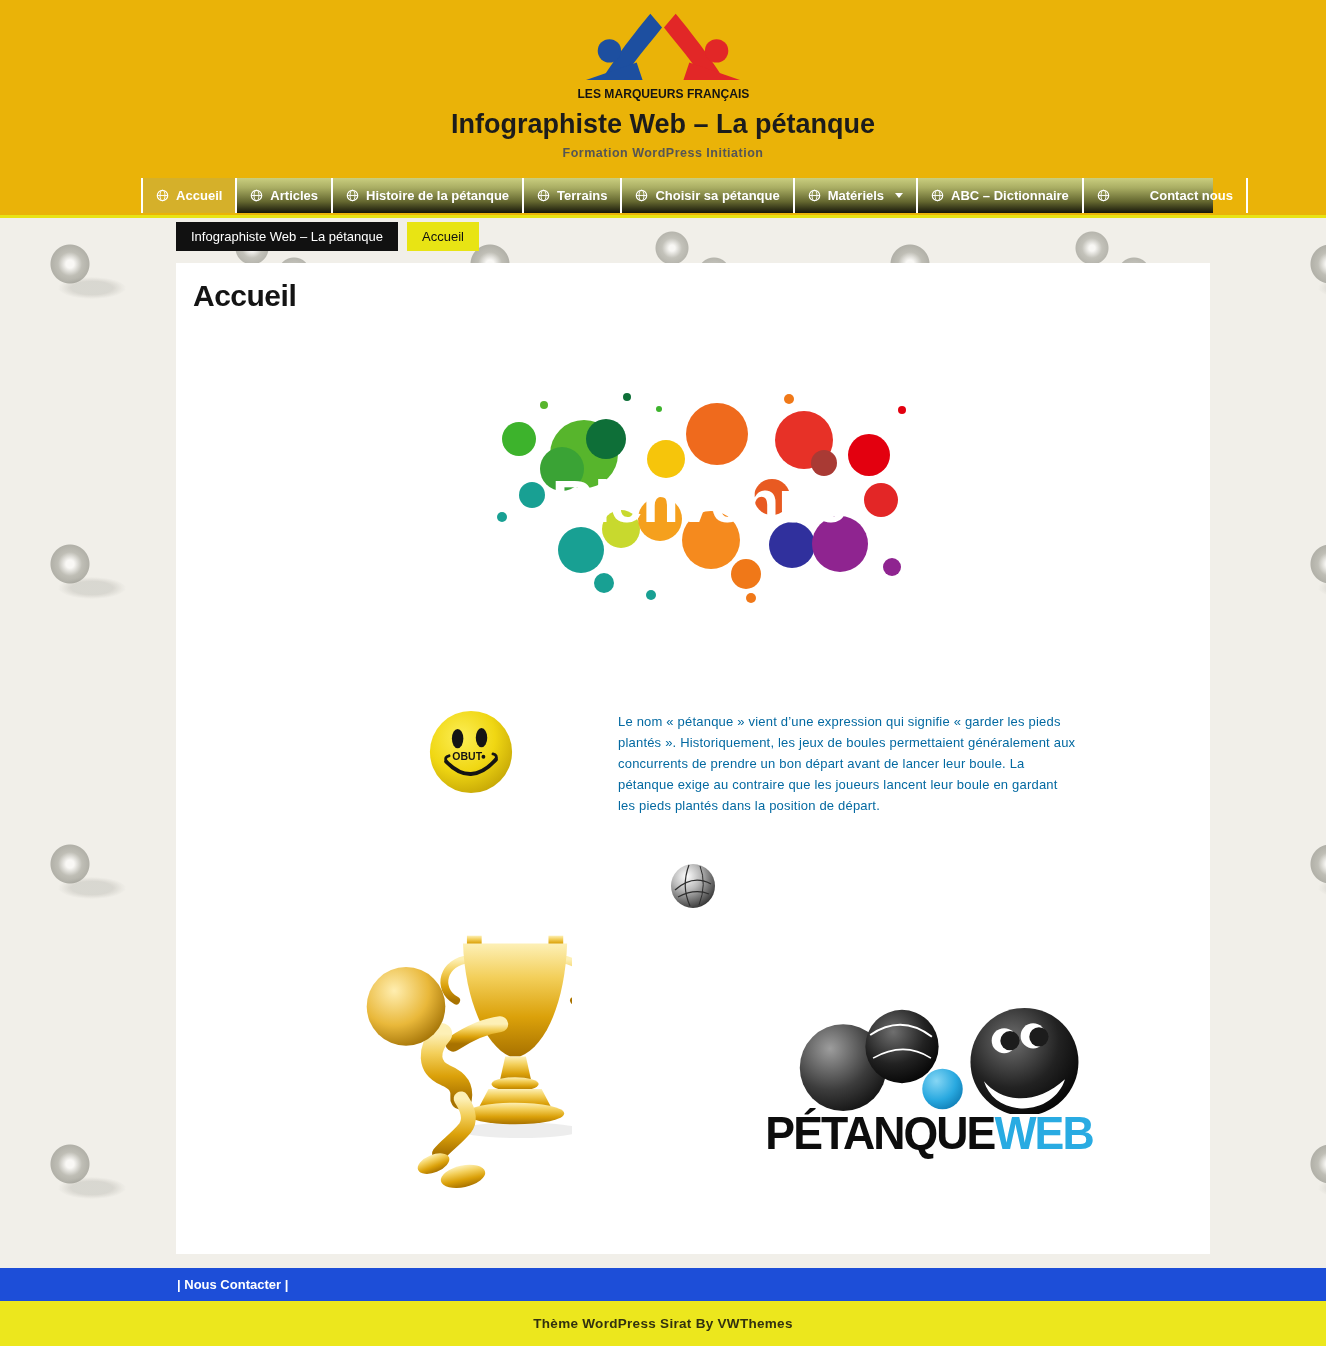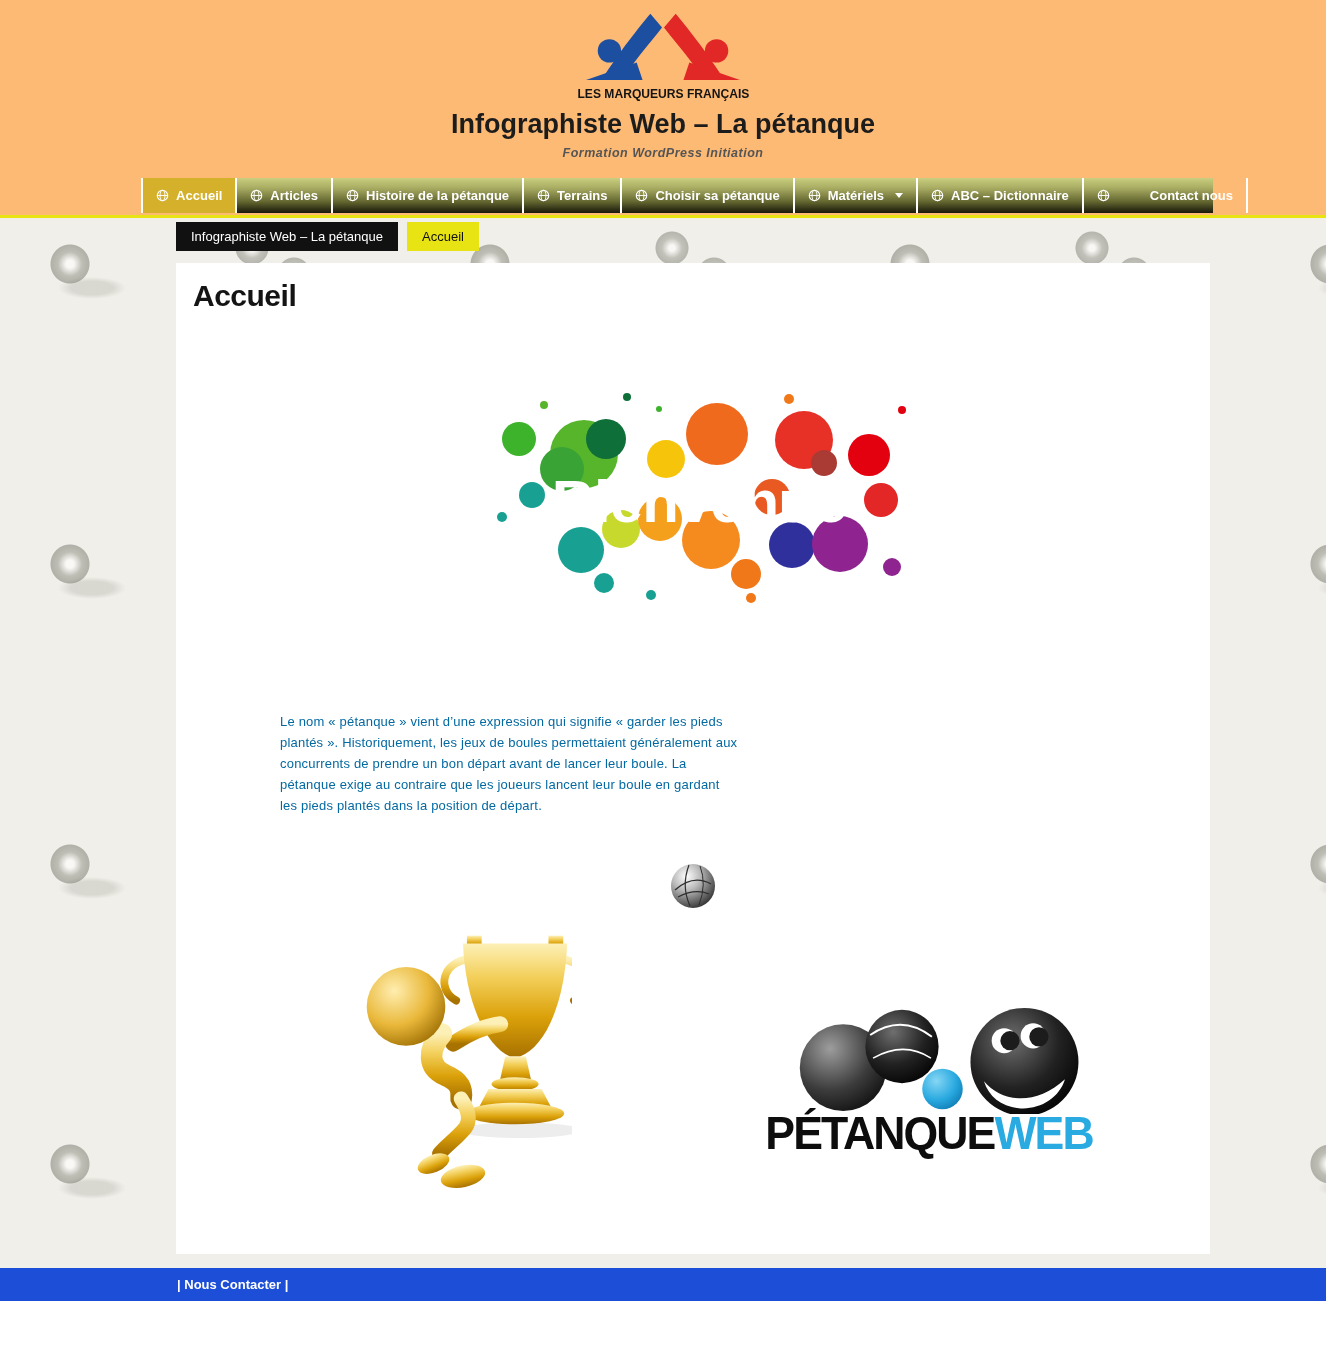--- a/index.html
+++ b/index.html
@@ -3,26 +3,26 @@
 <meta charset="utf-8">
 <style>
   html,body { margin:0; padding:0; }
   body {
     width:1326px; height:1346px; overflow:hidden;
     background:#fff;
     font-family:"Liberation Sans", sans-serif;
   }
 
   
-  .site-header { position:relative; height:215px; background:#fdba74; }
+  .site-header { position:relative; height:215px; background:#eab308; }
   .logo-block { text-align:center; padding-top:8px; }
   .logo-svg { display:block; margin:0 auto; }
   .logo-caption { display:inline-block; font-size:13px; font-weight:700; color:#141414; transform:scaleX(.93); letter-spacing:0; margin-top:1px; }
   .site-title { margin:7px 0 0; text-align:center; font-size:27px; font-weight:800; color:#1c1c1c; }
-  .tagline { margin:6px 0 0; text-align:center; font-size:12.5px; font-style:italic; font-weight:700; color:#555; letter-spacing:.5px; }
+  .tagline { margin:6px 0 0; text-align:center; font-size:12.5px; font-weight:700; color:#555; letter-spacing:.5px; }
 
   .main-nav {
     position:absolute; left:176px; top:178px; width:1037px; height:35px;
     background:linear-gradient(180deg,#cace7f 0%,#a9ad63 28%,#63662f 68%,#17170a 100%);
     display:flex; justify-content:center; align-items:stretch;
   }
   .nav-item {
     display:flex; align-items:center; gap:7px; padding:0 13px;
     border-left:2px solid #fff; color:#fff; font-size:13px; font-weight:700;
     text-decoration:none; cursor:pointer; white-space:nowrap;
@@ -226,20 +226,38 @@
           <circle cx="267" cy="221" r="5" fill="#f07818"></circle>
           <circle cx="18" cy="140" r="5" fill="#18a093"></circle>
           <circle cx="60" cy="28" r="4" fill="#57b52c"></circle>
           <circle cx="288" cy="120" r="18" fill="#e85a22"></circle>
         </g>
         <text x="215" y="145" text-anchor="middle" font-size="60" font-weight="800" letter-spacing="-1" fill="#ffffff">Bienvenue</text>
       </svg>
     </div>
 
     <div class="row-about">
+      <div class="smiley">
+        <svg width="86" height="86" viewBox="0 0 90 90">
+          <defs>
+            <radialGradient id="smg" cx="38%" cy="32%" r="75%">
+              <stop offset="0%" stop-color="#fcee55"></stop>
+              <stop offset="55%" stop-color="#f0d713"></stop>
+              <stop offset="100%" stop-color="#c3a405"></stop>
+            </radialGradient>
+          </defs>
+          <circle cx="45" cy="45" r="43" fill="url(#smg)"></circle>
+          <ellipse cx="31" cy="31" rx="6" ry="10" fill="#141414"></ellipse>
+          <ellipse cx="56" cy="30" rx="6" ry="10" fill="#141414"></ellipse>
+          <path d="M19,55 Q45,82 71,53" fill="none" stroke="#141414" stroke-width="4" stroke-linecap="round"></path>
+          <path d="M19,55 q-2,-5 3,-6 M71,53 q2,-5 -3,-6" fill="none" stroke="#141414" stroke-width="3" stroke-linecap="round"></path>
+          <text x="41" y="53" text-anchor="middle" font-size="11" font-weight="800" fill="#141414">OBUT</text>
+          <circle cx="58" cy="50" r="2" fill="#141414"></circle>
+        </svg>
+      </div>
       <p class="about-text">Le nom « pétanque » vient d’une expression qui signifie « garder les pieds plantés ». Historiquement, les jeux de boules permettaient généralement aux concurrents de prendre un bon départ avant de lancer leur boule. La pétanque exige au contraire que les joueurs lancent leur boule en gardant les pieds plantés dans la position de départ.</p>
     </div>
 
     <div class="small-ball">
       <svg width="48" height="48" viewBox="0 0 48 48">
         <defs>
           <radialGradient id="bg1" cx="35%" cy="28%" r="80%">
             <stop offset="0%" stop-color="#ffffff"></stop>
             <stop offset="40%" stop-color="#b9b9b9"></stop>
             <stop offset="85%" stop-color="#4e4e4e"></stop>
@@ -329,13 +347,16 @@
         </div>
       </div>
     </div>
   </main>
 </div>
 
 <footer>
   <div class="footer-black">
     <span class="footer-contact">| Nous Contacter |</span>
   </div>
+  <div class="footer-yellow">
+    <span>Thème WordPress Sirat By VWThemes</span>
+  </div>
 </footer>
 
 </body></html>

